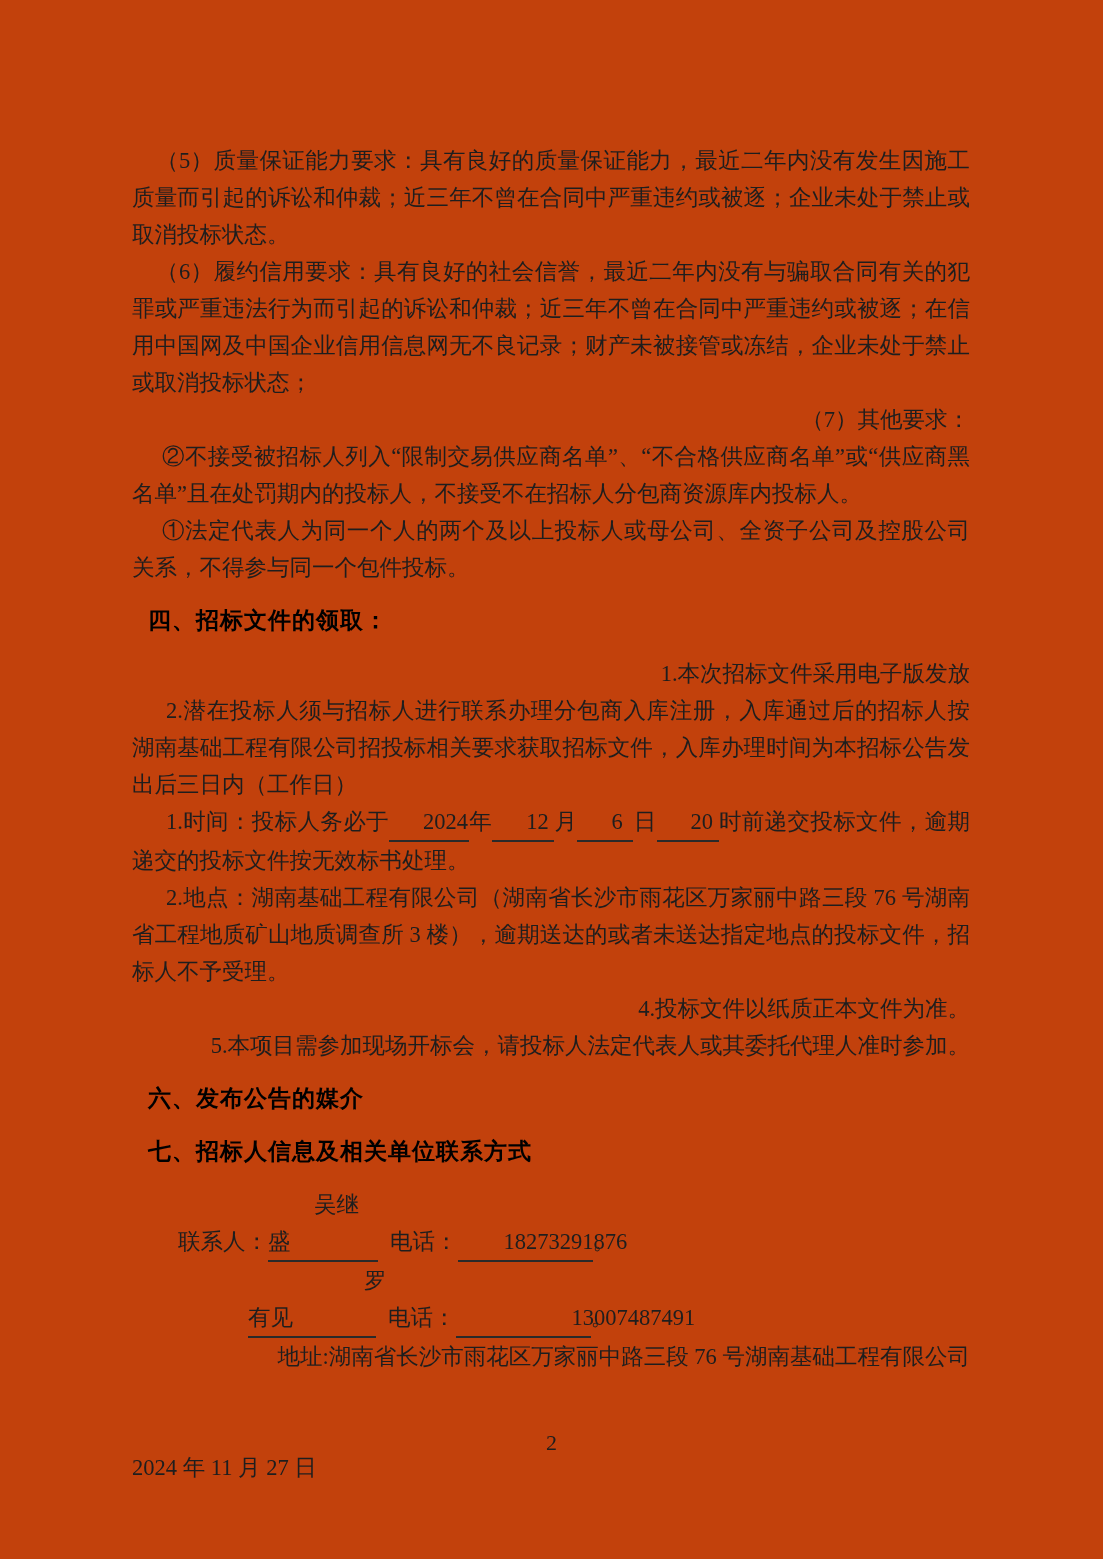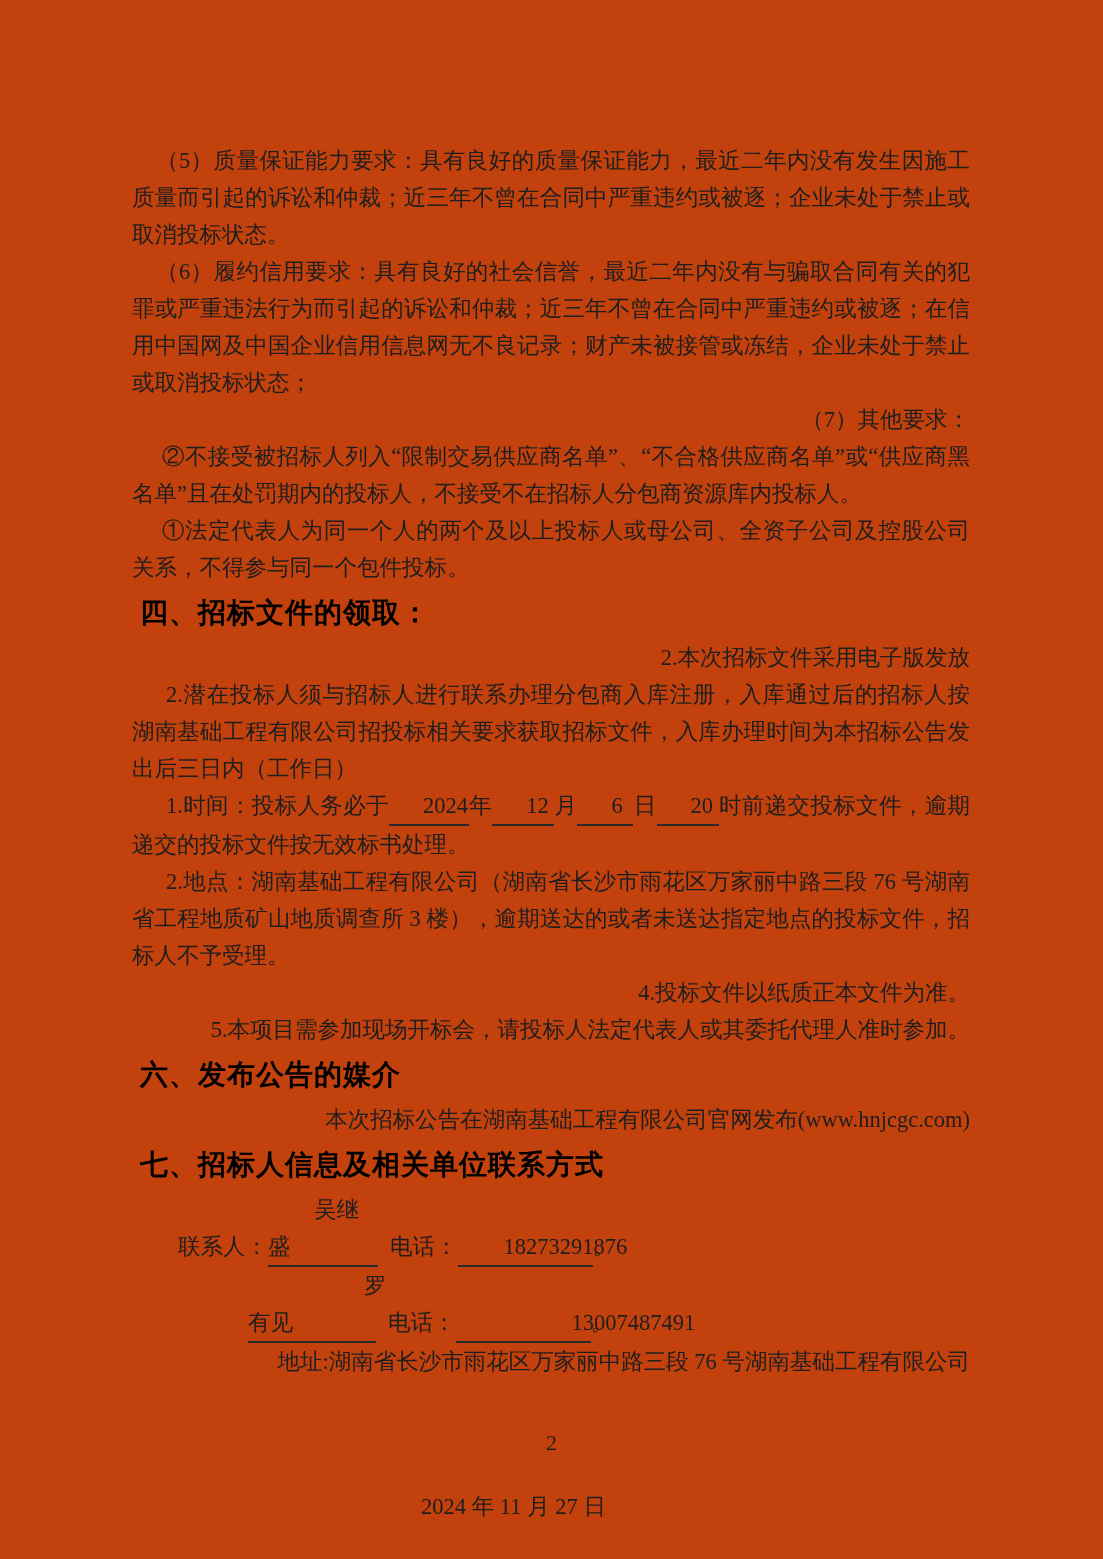--- a/index.html
+++ b/index.html
@@ -20,22 +20,22 @@
     font-size:22.5px;
     line-height:37px;
   }
   p.para{margin:0;text-align:justify;}
   p.last{text-align:right;}
   .indent-paren{text-indent:24px;}
   .indent-circle{text-indent:30px;}
   .indent-item{text-indent:34px;}
   .indent-addr{text-indent:28px;}
   h2.heading{
-    margin:8px;
-    font-size:28px;
+    margin:16px;
+    font-size:23px;
     line-height:37px;
     font-weight:700;
     color:#000;
     font-family:"Liberation Sans","DejaVu Sans",sans-serif;
     letter-spacing:1px;
   }
   .blank{
     display:inline-block;
     border-bottom:2px solid #2a2a2a;
     vertical-align:baseline;
@@ -44,22 +44,22 @@
   .w-month{width:62px;}
   .w-day{width:56px;}
   .w-hour{width:62px;}
   .contact{margin:0;}
   .contact-1{text-indent:46px;}
   .contact-2{text-indent:116px;}
   .u-name{width:110px;margin-right:12px;}
   .u-name2{width:128px;margin-right:12px;}
   .u-phone{width:135px;}
   .date-line{
-    margin-top:108px;
-    text-align:center;
+    margin-top:74px;
+    text-align:left;
     padding-right:75px;
   }
   .page-footer{
     position:absolute;
     left:0;right:0;
     top:1428px;
     text-align:center;
     font-size:22px;
     line-height:30px;
     color:#1e1e1e;
@@ -71,30 +71,29 @@
 <div class="page">
   <div class="content">
 
     <p class="para indent-paren">（5）质量保证能力要求：具有良好的质量保证能力，最近二年内没有发生因施工质量而引起的诉讼和仲裁；近三年不曾在合同中严重违约或被逐；企业未处于禁止或取消投标状态。</p>
     <p class="para indent-paren">（6）履约信用要求：具有良好的社会信誉，最近二年内没有与骗取合同有关的犯罪或严重违法行为而引起的诉讼和仲裁；近三年不曾在合同中严重违约或被逐；在信用中国网及中国企业信用信息网无不良记录；财产未被接管或冻结，企业未处于禁止或取消投标状态；</p>
     <p class="para indent-paren last">（7）其他要求：</p>
     <p class="para indent-circle">②不接受被招标人列入“限制交易供应商名单”、“不合格供应商名单”或“供应商黑名单”且在处罚期内的投标人，不接受不在招标人分包商资源库内投标人。</p>
     <p class="para indent-circle">①法定代表人为同一个人的两个及以上投标人或母公司、全资子公司及控股公司关系，不得参与同一个包件投标。</p>
 
     <h2 class="heading">四、招标文件的领取：</h2>
-    <p class="para indent-item last">2.本次招标文件采用电子版发放</p>
+    <p class="para indent-item last">1.本次招标文件采用电子版发放</p>
     <p class="para indent-item">2.潜在投标人须与招标人进行联系办理分包商入库注册，入库通过后的招标人按湖南基础工程有限公司招投标相关要求获取招标文件，入库办理时间为本招标公告发出后三日内（工作日）</p>
 
     <p class="para indent-item"><span>1.时间：投标人务必于</span><span class="blank w-year">2024</span><span>年</span><span class="blank w-month">12</span><span>月</span><span class="blank w-day">6</span><span>日</span><span class="blank w-hour">20</span><span>时前递交投标文件，逾期递交的投标文件按无效标书处理。</span></p>
     <p class="para indent-item">2.地点：湖南基础工程有限公司（湖南省长沙市雨花区万家丽中路三段 76 号湖南省工程地质矿山地质调查所 3 楼），逾期送达的或者未送达指定地点的投标文件，招标人不予受理。</p>
     <p class="para indent-item last">4.投标文件以纸质正本文件为准。</p>
     <p class="para indent-item last">5.本项目需参加现场开标会，请投标人法定代表人或其委托代理人准时参加。</p>
 
     <h2 class="heading">六、发布公告的媒介</h2>
-    <p class="para last">本次招标公告在湖南基础工程有限公司官网发布(www.hnjcgc.com)</p>
 
     <h2 class="heading">七、招标人信息及相关单位联系方式</h2>
     <p class="contact contact-1"><span>联系人：</span><span class="blank u-name">吴继盛</span><span>电话：</span><span class="blank u-phone">18273291876</span><span>。</span></p>
     <p class="contact contact-2"><span class="blank u-name2">罗有见</span><span>电话：</span><span class="blank u-phone">13007487491</span><span>。</span></p>
     <p class="para indent-addr last">地址:湖南省长沙市雨花区万家丽中路三段 76 号湖南基础工程有限公司</p>
 
     <div class="date-line">2024 年 11 月 27 日</div>
   </div>
 
   <div class="page-footer">2</div>

